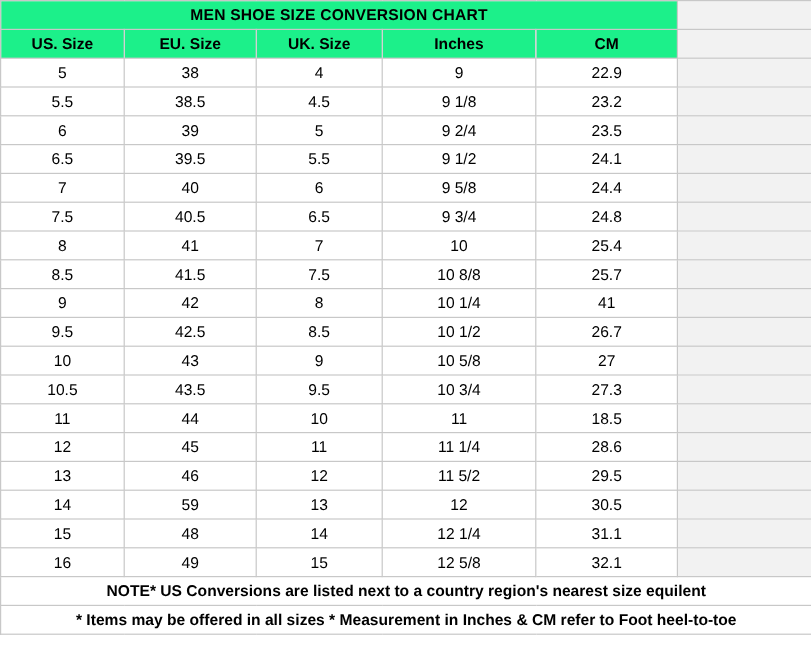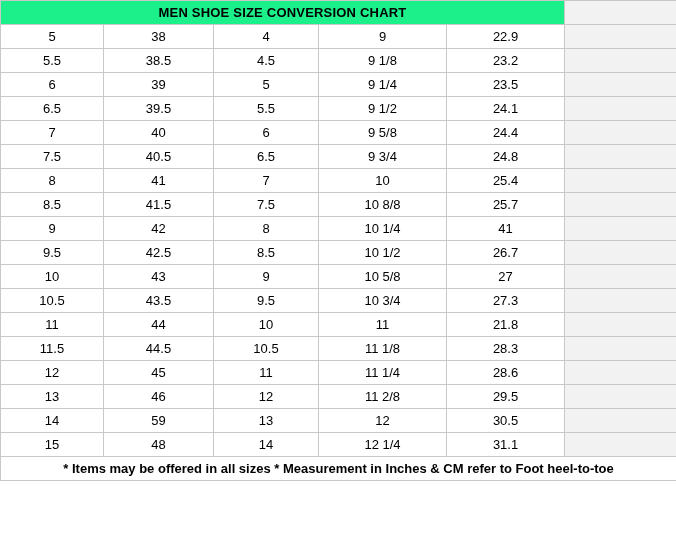--- a/index.html
+++ b/index.html
@@ -88,40 +88,48 @@
         <col class="c3">
         <col class="c4">
         <col class="c5">
     </colgroup>
     <tbody id="table-body">
         <tr>
           <td class="title-cell" colspan="5">MEN SHOE SIZE CONVERSION CHART</td>
           <td class="blank-cell" colspan="1"></td>
         </tr>
         <tr>
+          <td class="hdr">US. Size</td>
+          <td class="hdr">EU. Size</td>
+          <td class="hdr">UK. Size</td>
+          <td class="hdr">Inches</td>
+          <td class="hdr">CM</td>
+          <td class="blank-cell"></td>
+        </tr>
+        <tr>
           <td class="data-cell">5</td>
           <td class="data-cell">38</td>
           <td class="data-cell">4</td>
           <td class="data-cell">9</td>
           <td class="data-cell">22.9</td>
           <td class="blank-cell"></td>
         </tr>
         <tr>
           <td class="data-cell">5.5</td>
           <td class="data-cell">38.5</td>
           <td class="data-cell">4.5</td>
           <td class="data-cell">9 1/8</td>
           <td class="data-cell">23.2</td>
           <td class="blank-cell"></td>
         </tr>
         <tr>
           <td class="data-cell">6</td>
           <td class="data-cell">39</td>
           <td class="data-cell">5</td>
-          <td class="data-cell">9 1/4</td>
+          <td class="data-cell">9 2/4</td>
           <td class="data-cell">23.5</td>
           <td class="blank-cell"></td>
         </tr>
         <tr>
           <td class="data-cell">6.5</td>
           <td class="data-cell">39.5</td>
           <td class="data-cell">5.5</td>
           <td class="data-cell">9 1/2</td>
           <td class="data-cell">24.1</td>
           <td class="blank-cell"></td>
@@ -188,61 +196,64 @@
           <td class="data-cell">9.5</td>
           <td class="data-cell">10 3/4</td>
           <td class="data-cell">27.3</td>
           <td class="blank-cell"></td>
         </tr>
         <tr>
           <td class="data-cell">11</td>
           <td class="data-cell">44</td>
           <td class="data-cell">10</td>
           <td class="data-cell">11</td>
-          <td class="data-cell">21.8</td>
-          <td class="blank-cell"></td>
-        </tr>
-        <tr>
-          <td class="data-cell">11.5</td>
-          <td class="data-cell">44.5</td>
-          <td class="data-cell">10.5</td>
-          <td class="data-cell">11 1/8</td>
-          <td class="data-cell">28.3</td>
+          <td class="data-cell">18.5</td>
           <td class="blank-cell"></td>
         </tr>
         <tr>
           <td class="data-cell">12</td>
           <td class="data-cell">45</td>
           <td class="data-cell">11</td>
           <td class="data-cell">11 1/4</td>
           <td class="data-cell">28.6</td>
           <td class="blank-cell"></td>
         </tr>
         <tr>
           <td class="data-cell">13</td>
           <td class="data-cell">46</td>
           <td class="data-cell">12</td>
-          <td class="data-cell">11 2/8</td>
+          <td class="data-cell">11 5/2</td>
           <td class="data-cell">29.5</td>
           <td class="blank-cell"></td>
         </tr>
         <tr>
           <td class="data-cell">14</td>
           <td class="data-cell">59</td>
           <td class="data-cell">13</td>
           <td class="data-cell">12</td>
           <td class="data-cell">30.5</td>
           <td class="blank-cell"></td>
         </tr>
         <tr>
           <td class="data-cell">15</td>
           <td class="data-cell">48</td>
           <td class="data-cell">14</td>
           <td class="data-cell">12 1/4</td>
           <td class="data-cell">31.1</td>
           <td class="blank-cell"></td>
         </tr>
         <tr>
+          <td class="data-cell">16</td>
+          <td class="data-cell">49</td>
+          <td class="data-cell">15</td>
+          <td class="data-cell">12 5/8</td>
+          <td class="data-cell">32.1</td>
+          <td class="blank-cell"></td>
+        </tr>
+        <tr>
+          <td class="note-cell" colspan="6">NOTE* US Conversions are listed next to a country region's nearest size equilent</td>
+        </tr>
+        <tr>
           <td class="note-cell" colspan="6">* Items may be offered in all sizes * Measurement in Inches &amp; CM refer to Foot heel-to-toe</td>
         </tr>
       </tbody>
   </table>
 </div>
 
 </body></html>

